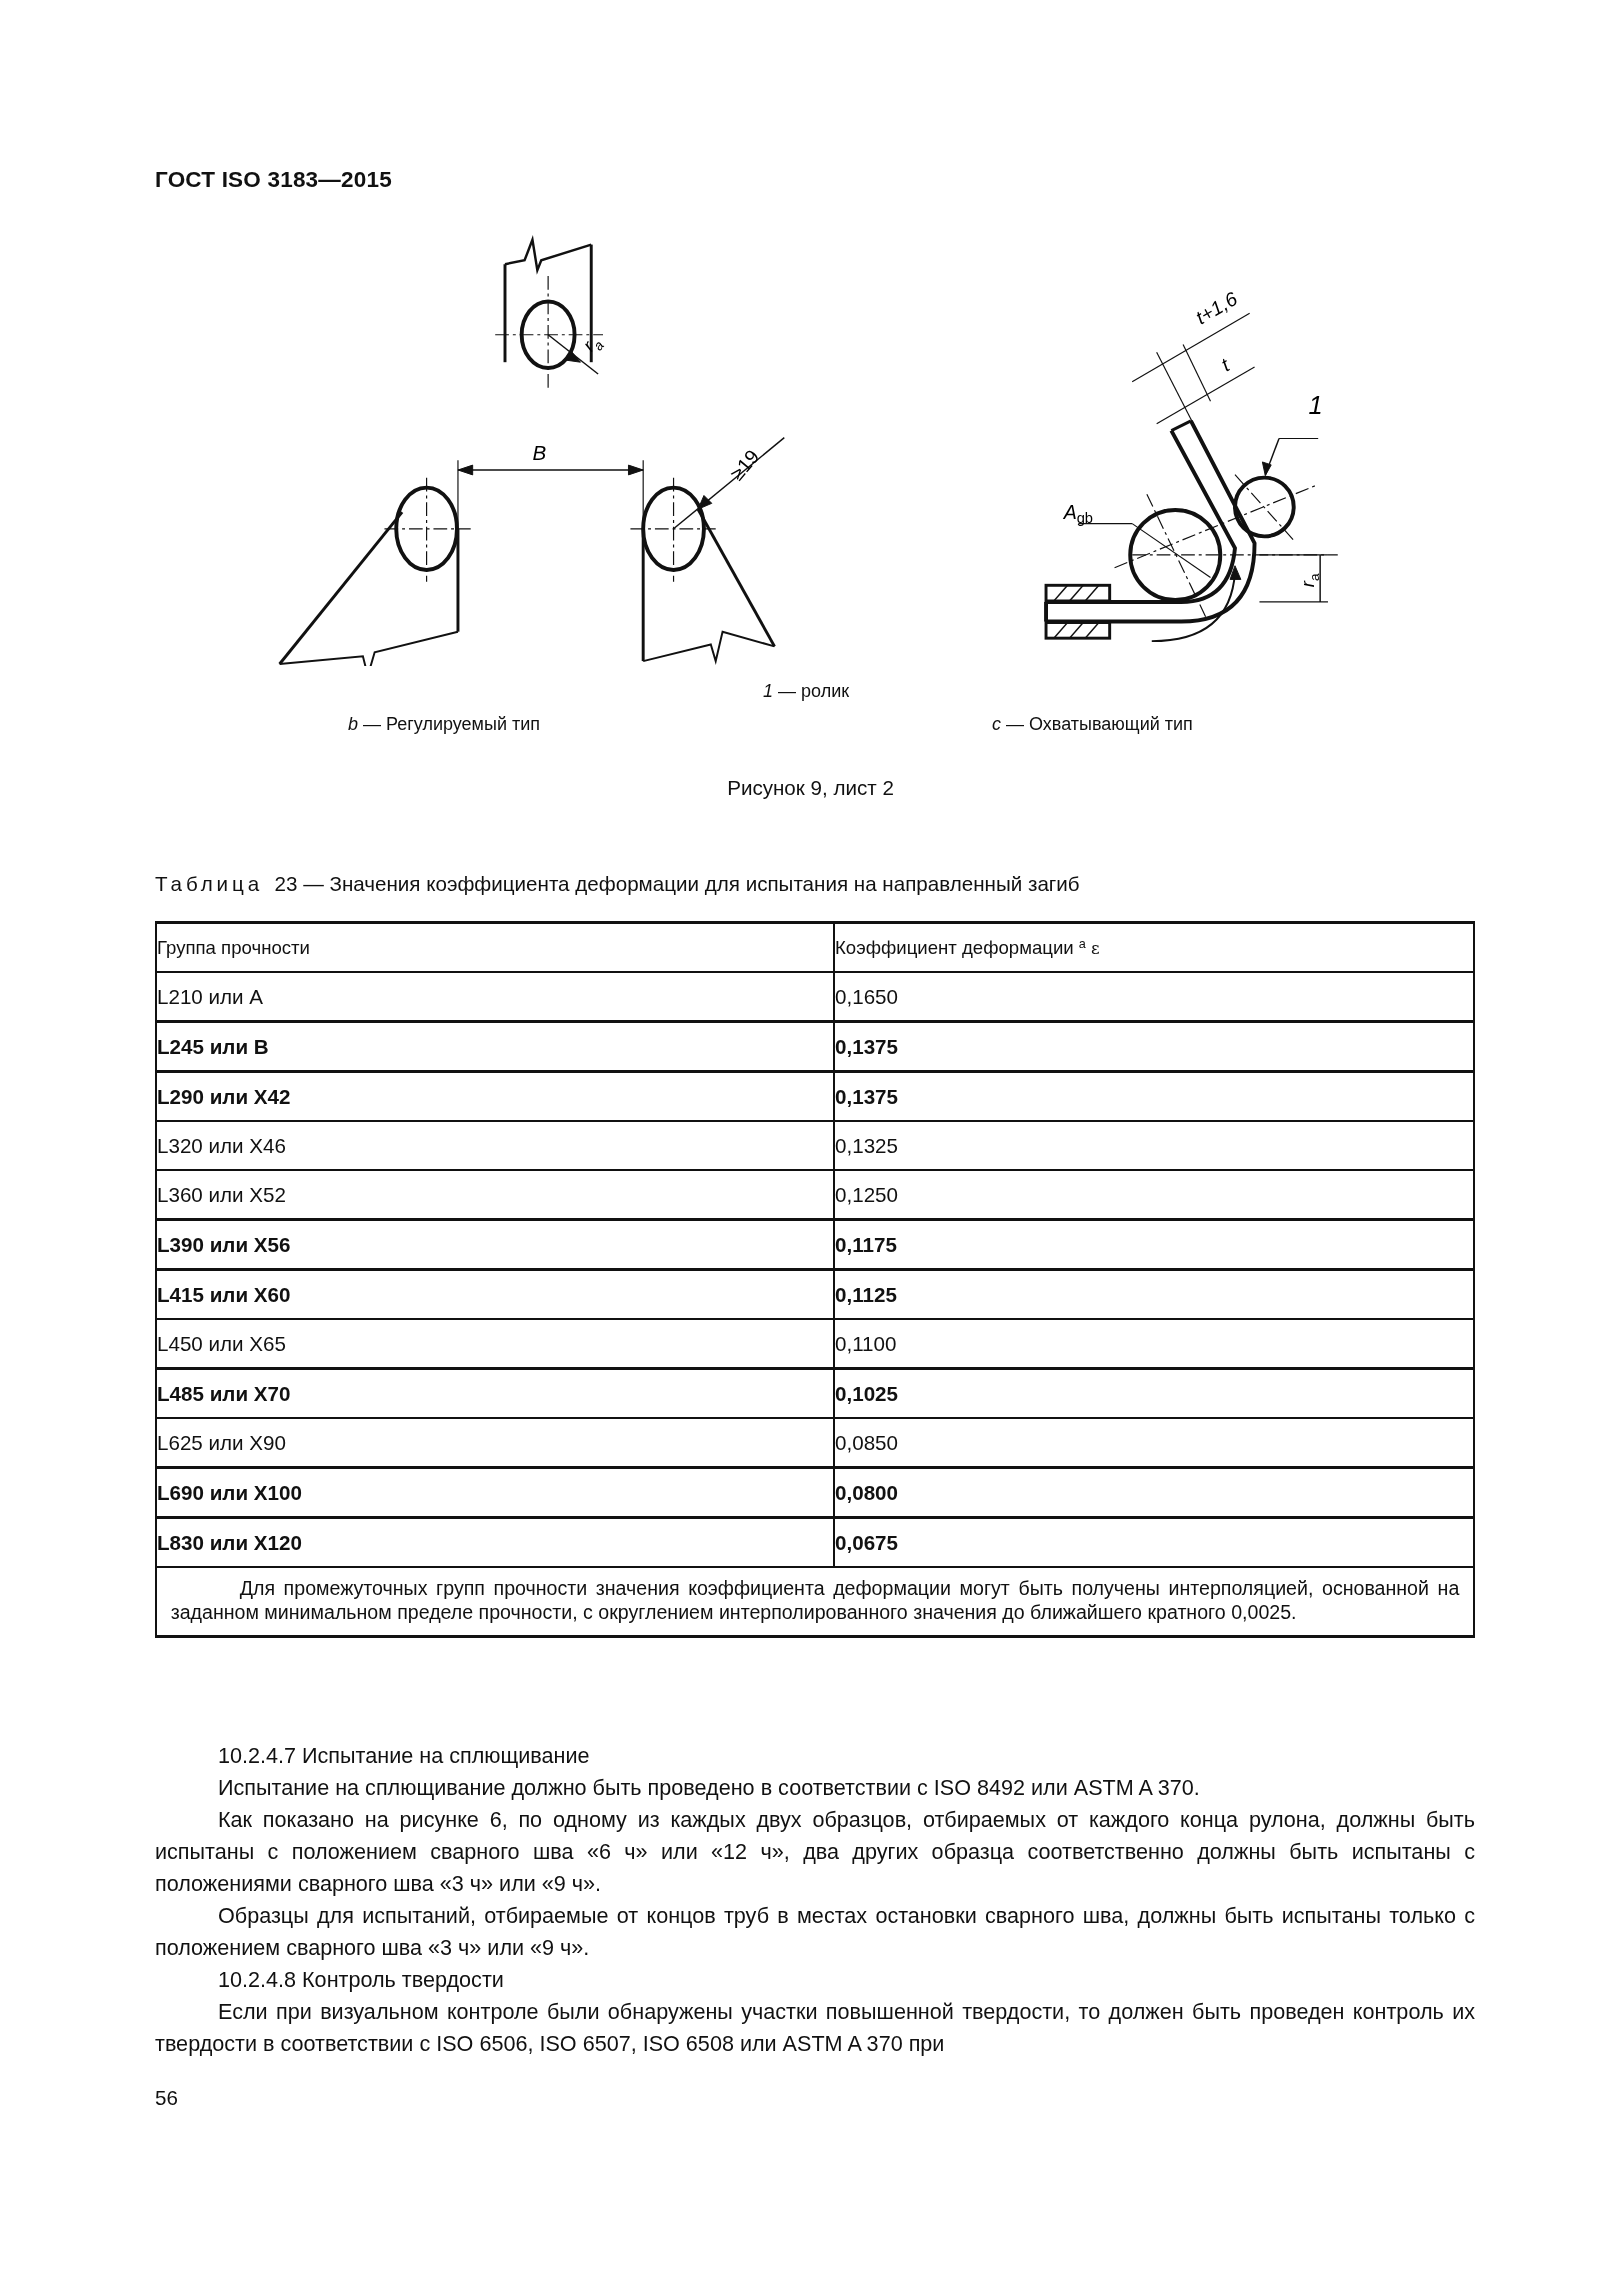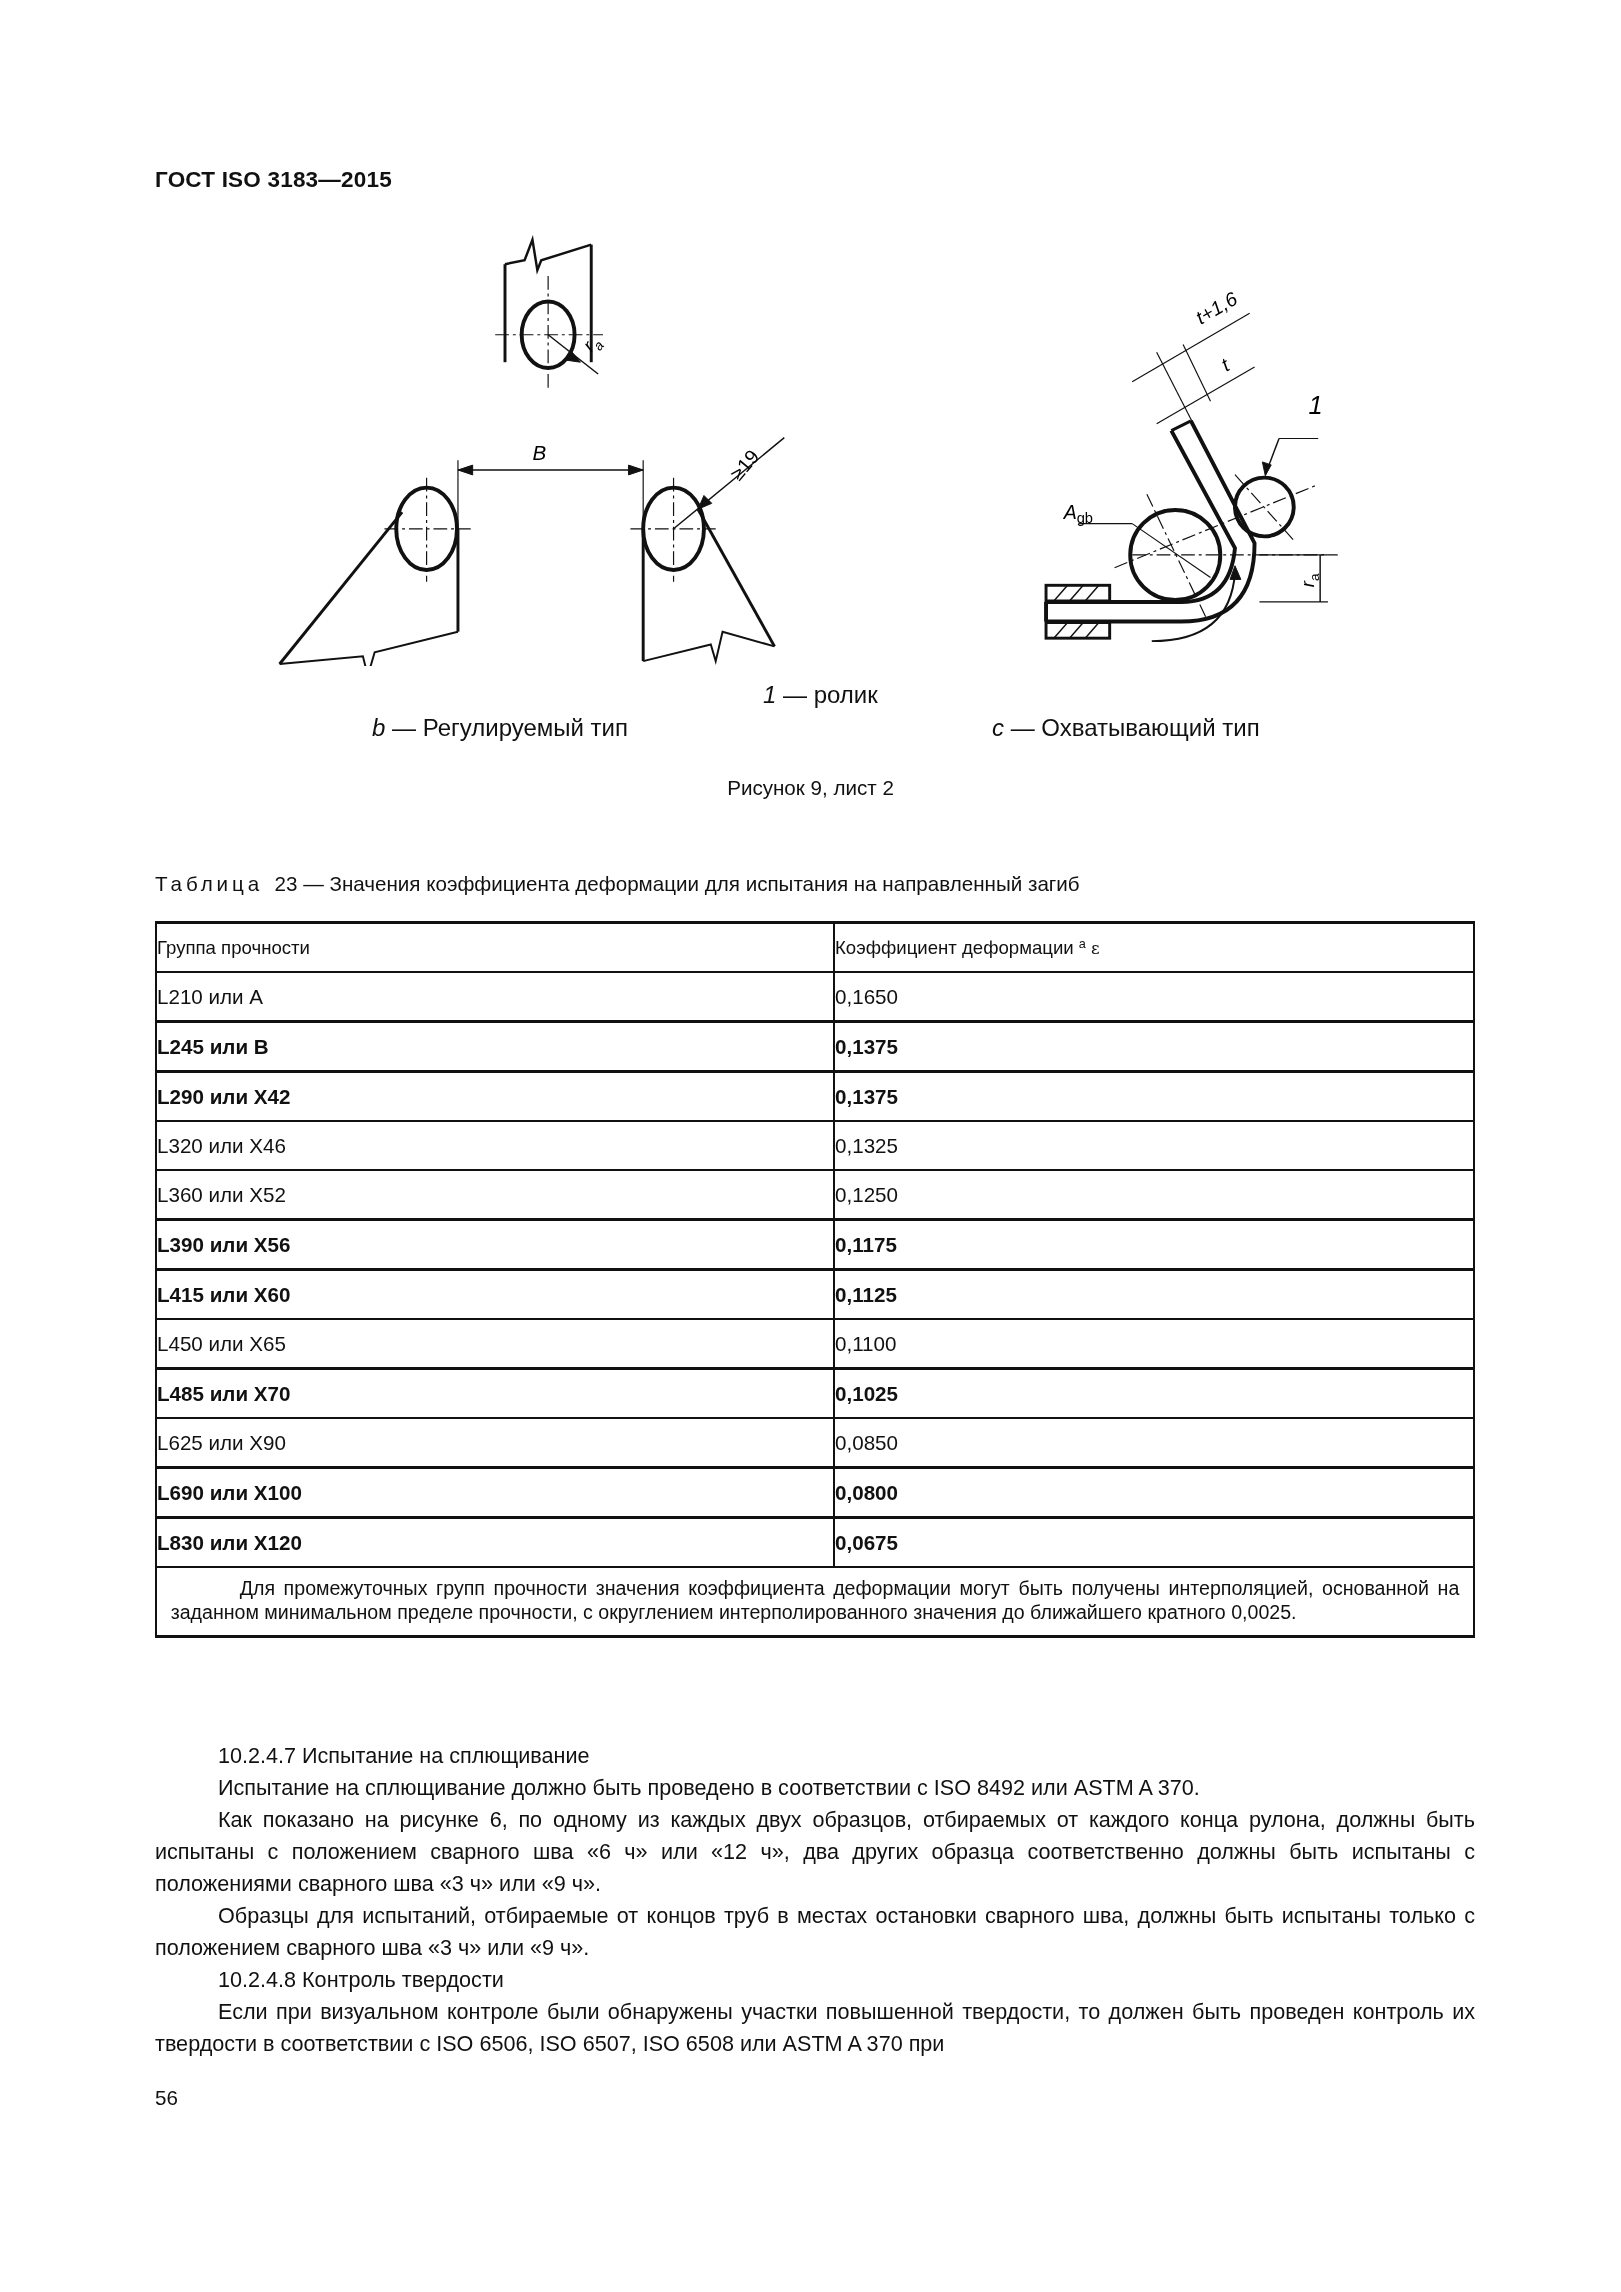--- a/index.html
+++ b/index.html
@@ -1,21 +1,21 @@
 <!DOCTYPE html>
 <html><head>
 <meta charset="utf-8">
 <style>
   html, body { margin:0; padding:0; background:#fff; }
   body { width:1621px; height:2293px; position:relative; overflow:hidden;
          font-family:"Liberation Sans", sans-serif; color:#111; }
   .abs { position:absolute; }
   .doc-title { left:155px; top:167px; font-size:22.5px; font-weight:bold; letter-spacing:0.2px; }
   .fig { position:absolute; }
-  .fig-label { font-size:24px; white-space:nowrap; }
+  .fig-label { font-size:18px; white-space:nowrap; }
   .fig-label i { font-style:italic; }
   .fig-caption { left:0; width:1621px; top:776px; text-align:center; font-size:20.6px; }
   .table-caption { left:155px; top:872px; font-size:20.6px; white-space:nowrap; }
   .table-caption .spaced { letter-spacing:3.9px; }
   table.data { position:absolute; left:155px; top:921px; width:1320px; border-collapse:collapse;
                font-size:20.6px; }
   table.data th, table.data td { border:2px solid #111; text-align:left; padding:0; }
   table.data th { height:47px; font-weight:normal; font-size:18.6px; }
   table.data td { height:47px; }
   table.data th:first-child, table.data td:first-child { width:676px; }
@@ -119,21 +119,21 @@
     <line x1="125" y1="153" x2="225" y2="95" stroke-width="1.2"></line>
   </g>
   <text x="0" y="0" font-size="20" font-style="italic" font-family="Liberation Sans, sans-serif" transform="translate(170,52) rotate(-30)">t+1,6</text>
   <text x="0" y="0" font-size="20" font-style="italic" font-family="Liberation Sans, sans-serif" transform="translate(196,100) rotate(-30)">t</text>
   <text x="280" y="143" font-size="26" font-style="italic" font-family="Liberation Sans, sans-serif">1</text>
   <text x="30" y="250" font-size="20" font-style="italic" font-family="Liberation Sans, sans-serif"><tspan>A</tspan><tspan font-size="15" font-style="normal" dy="4">gb</tspan></text>
   <text x="0" y="0" font-size="19" font-style="italic" font-family="Liberation Sans, sans-serif" transform="translate(286,320) rotate(-90)"><tspan>r</tspan><tspan font-size="14" dy="5" font-style="normal">a</tspan></text>
 </svg>
 
 <div class="abs fig-label" style="left:763px; top:681px;"><i>1</i><span> — ролик</span></div>
-<div class="abs fig-label" style="left:372px; top:714px;"><i>b</i><span> — Регулируемый тип</span></div>
+<div class="abs fig-label" style="left:348px; top:714px;"><i>b</i><span> — Регулируемый тип</span></div>
 <div class="abs fig-label" style="left:992px; top:714px;"><i>c</i><span> — Охватывающий тип</span></div>
 
 <div class="abs fig-caption">Рисунок 9, лист 2</div>
 
 <div class="abs table-caption"><span class="spaced">Таблица</span>&nbsp; <span>23 — Значения коэффициента деформации для испытания на направленный загиб</span></div>
 
 <table class="data">
   <thead>
     <tr>
       <th>Группа прочности</th>

